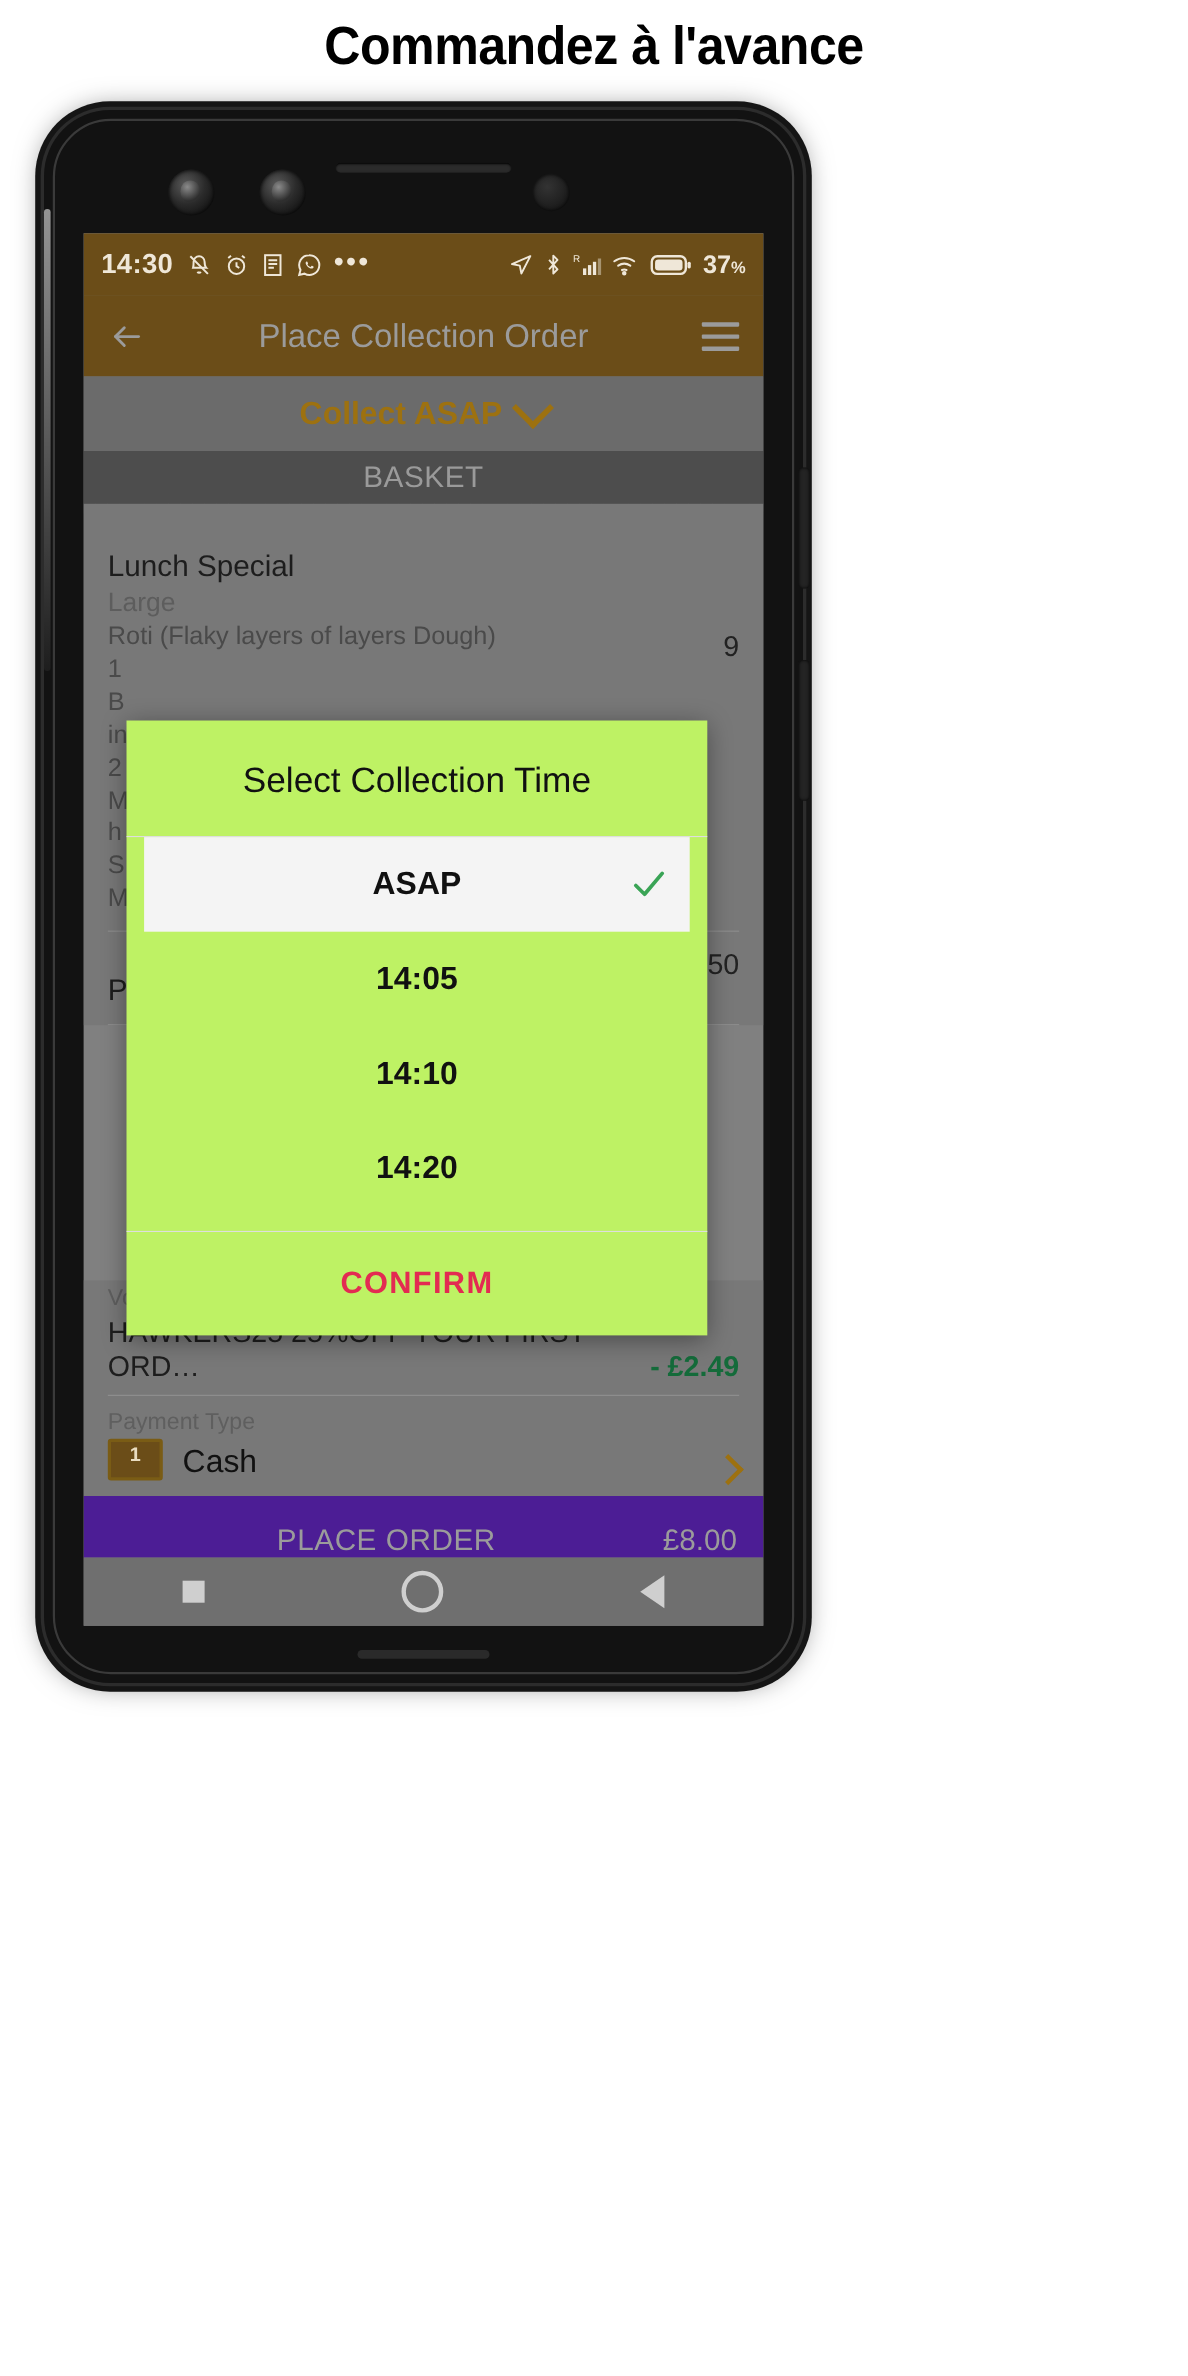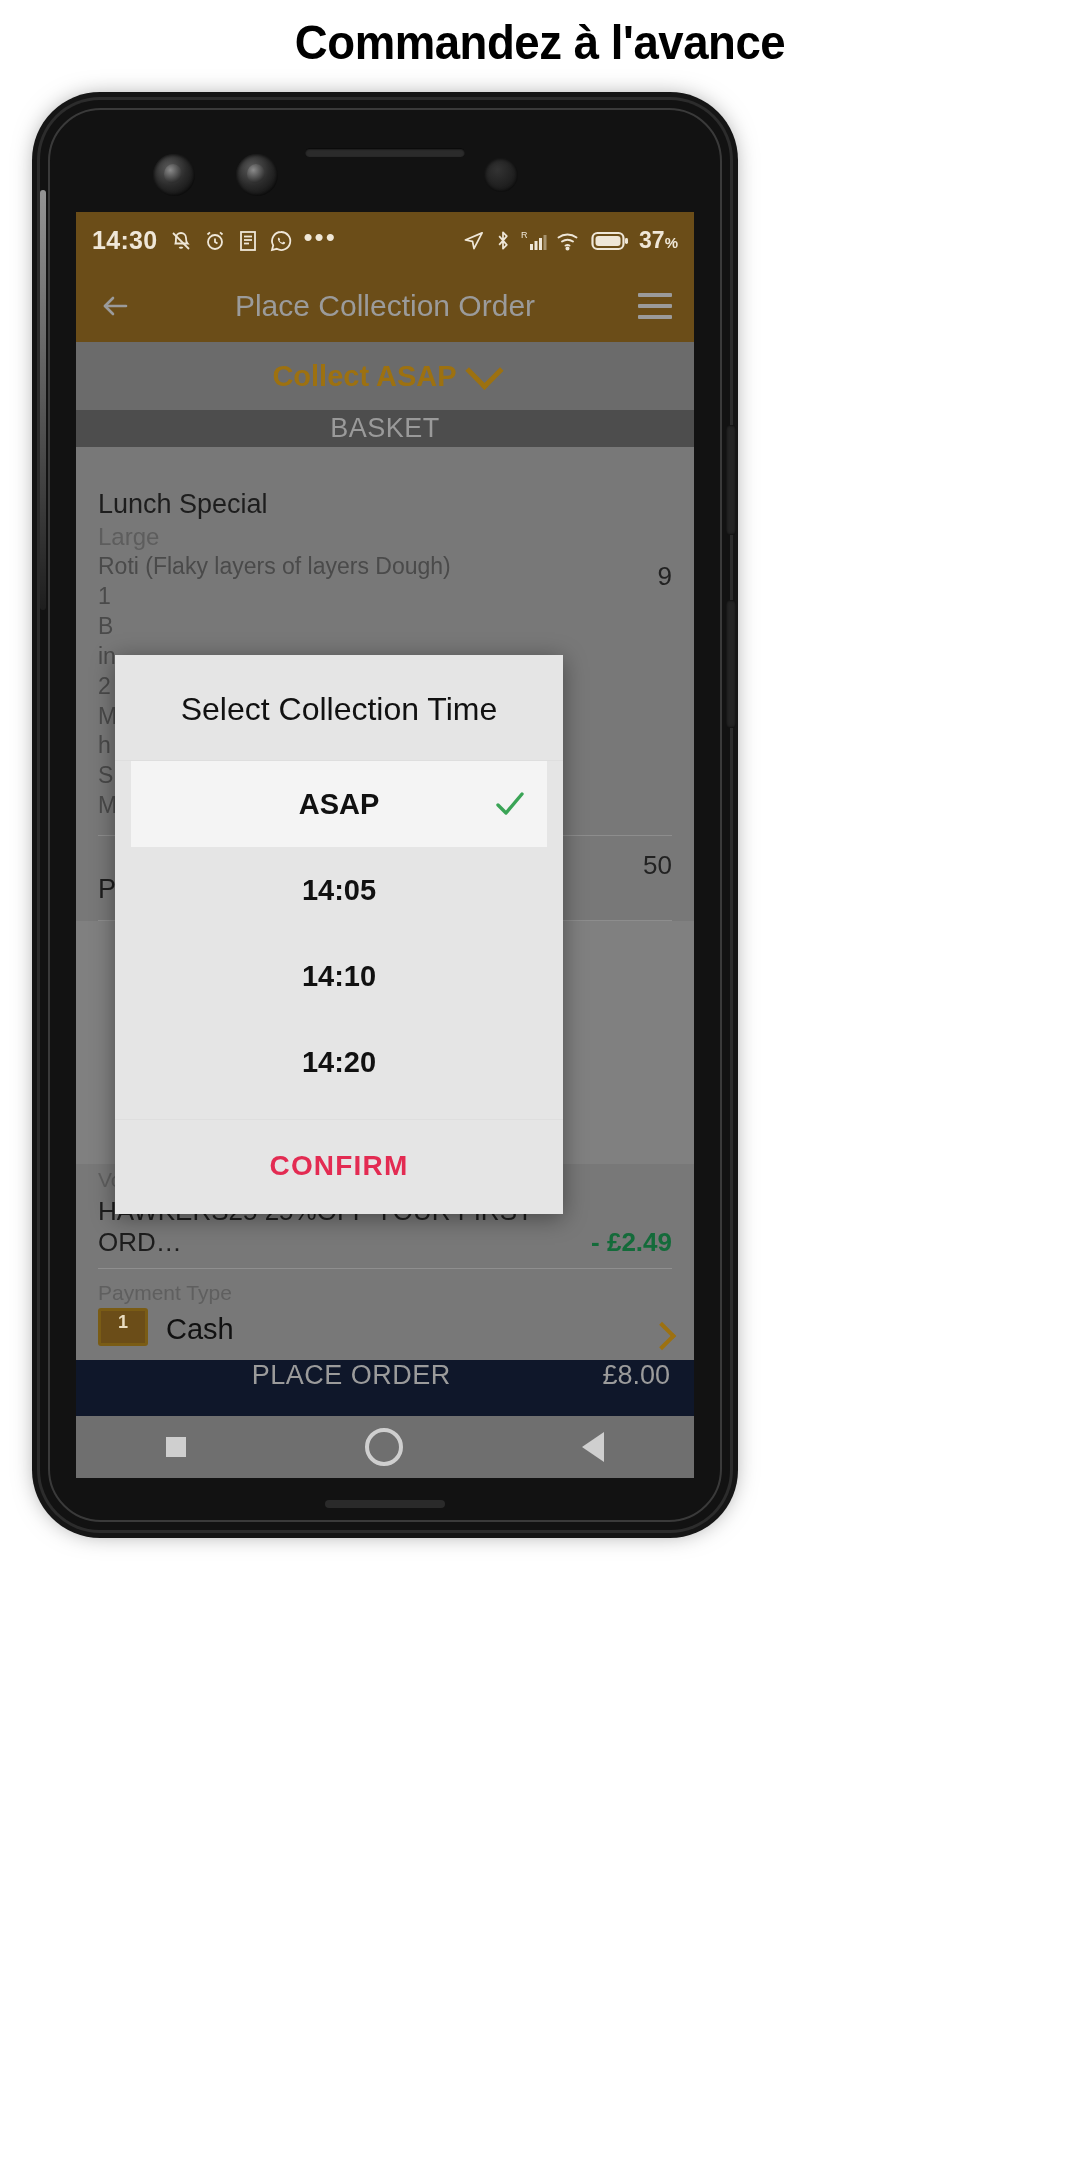--- a/index.html
+++ b/index.html
@@ -110,21 +110,21 @@
     display:flex;align-items:center;justify-content:center;gap:14px;
     color:#9d7110;font-size:29px;font-weight:bold;
   }
   .chev-down{
     width:22px;height:22px;border-right:5px solid #9d7110;border-bottom:5px solid #9d7110;
     transform:rotate(45deg) translate(-4px,-4px);
   }
 
   
   .basket-head{
-    background:#4d4d4d;height:37px;
+    background:#4d4d4d;height:48px;
     display:flex;align-items:center;justify-content:center;
     color:#9a9a9a;font-size:27px;letter-spacing:.5px;
     position:relative;
   }
   .serrate{
     position:absolute;left:0;right:0;bottom:-9px;height:10px;
     background:
       linear-gradient(-45deg,transparent 50%,#4d4d4d 51%) 0 0/11px 10px repeat-x,
       linear-gradient(45deg,transparent 50%,#4d4d4d 51%) 0 0/11px 10px repeat-x;
   }
@@ -164,21 +164,21 @@
     background:#6b4d18;position:relative;
   }
   .cash-icon::after{
     content:"1";position:absolute;left:0;right:0;top:1px;text-align:center;
     font-size:18px;font-weight:bold;color:#e9dcc0;
   }
 
   
   .place-order{
     position:absolute;left:0;right:0;bottom:62px;height:56px;
-    background:#0f172a;display:flex;align-items:flex-start;
+    background:#4c1d95;display:flex;align-items:flex-end;
     padding:0 24px;box-sizing:border-box;
     color:#9b9b9b;
   }
   .po-label{flex:1;text-align:center;font-size:27px;letter-spacing:.5px;}
   .po-total{font-size:27px;}
 
   
   .navbar{
     position:absolute;left:0;right:0;bottom:0;height:62px;
     background:#6f6f6f;display:flex;align-items:center;justify-content:space-around;
@@ -186,22 +186,22 @@
   .nav-square{width:20px;height:20px;background:#cfcfcf;}
   .nav-circle{width:30px;height:30px;border-radius:50%;border:4px solid #cfcfcf;}
   .nav-tri{
     width:0;height:0;border-top:15px solid transparent;border-bottom:15px solid transparent;
     border-right:22px solid #cfcfcf;
   }
 
   
   .dialog{
     position:absolute;left:39px;top:443px;
-    width:448px;
-    background:#e5e5e5;
+    width:528px;
+    background:#bef264;
     box-shadow:0 4px 22px rgba(0,0,0,.40);
     z-index:20;
   }
   .dialog-title{
     text-align:center;font-size:32px;color:#111;
     padding:36px 0 32px;
     border-bottom:1px solid #dedede;
   }
   .opt{
     position:relative;height:86px;

